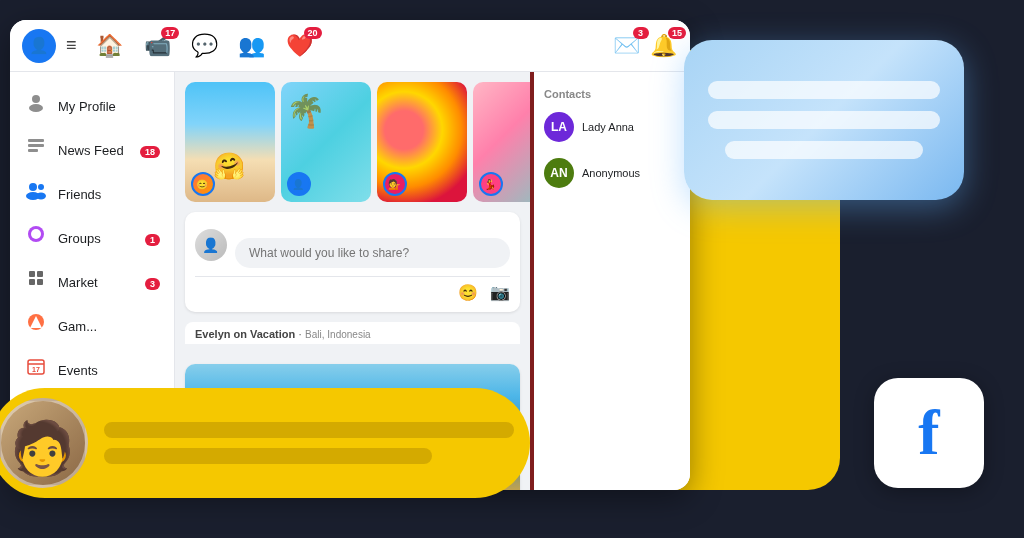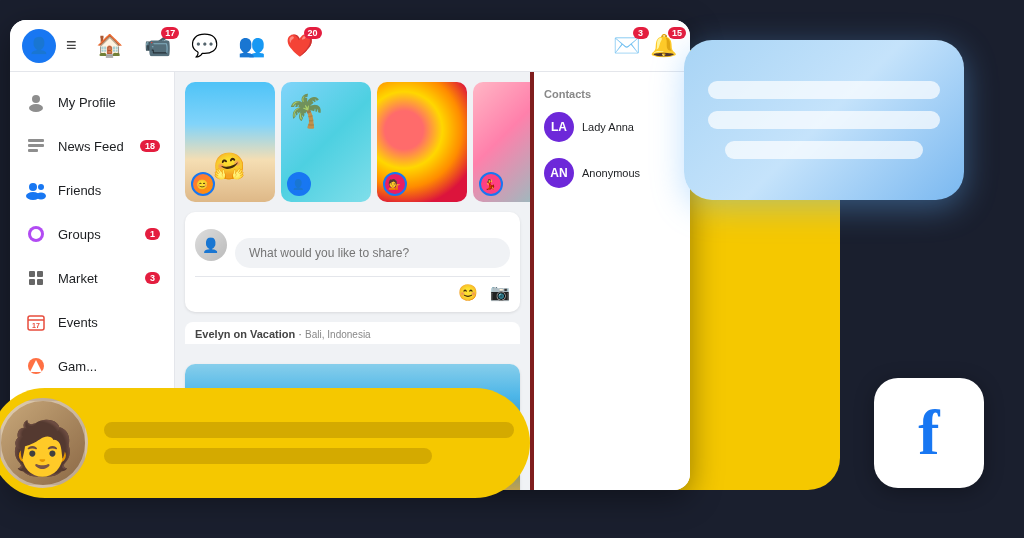--- a/index.html
+++ b/index.html
@@ -112,21 +112,21 @@
     .sidebar {
       width: 165px;
       background: #fff;
       flex-shrink: 0;
       padding: 8px 0;
       overflow-y: auto;
       border-right: 1px solid #e4e6eb;
     }
     .sidebar-item {
       display: flex;
-      align-items: center;
+      align-items: flex-end;
       gap: 10px;
       padding: 10px 14px;
       cursor: pointer;
       font-size: 13px;
       font-weight: 500;
       color: #1c1e21;
       position: relative;
     }
     .sidebar-icon {
       width: 24px;
@@ -461,35 +461,35 @@
               <rect x="3" y="11" width="6" height="6" rx="1" fill="#666"></rect>
               <rect x="11" y="11" width="6" height="6" rx="1" fill="#666"></rect>
             </svg>
         </div>
         <span>Market</span>
         <span class="sidebar-badge">3</span>
       </div>
       <div class="sidebar-item">
         <div class="sidebar-icon">
           <svg width="20" height="20" viewBox="0 0 20 20">
+              <circle cx="10" cy="10" r="8" fill="#ff7043"></circle>
+              <path d="M10 4 L16 16 L4 16 Z" fill="#fff"></path>
+            </svg>
+        </div>
+        <span>Gam...</span>
+      </div>
+      <div class="sidebar-item">
+        <div class="sidebar-icon">
+          <svg width="20" height="20" viewBox="0 0 20 20">
               <rect x="2" y="4" width="16" height="14" rx="2" fill="none" stroke="#e74c3c" stroke-width="1.5"></rect>
               <line x1="2" y1="8" x2="18" y2="8" stroke="#e74c3c" stroke-width="1.5"></line>
               <text x="6" y="16" font-size="7" fill="#e74c3c" font-weight="bold">17</text>
             </svg>
         </div>
         <span>Events</span>
-      </div>
-      <div class="sidebar-item">
-        <div class="sidebar-icon">
-          <svg width="20" height="20" viewBox="0 0 20 20">
-              <circle cx="10" cy="10" r="8" fill="#ff7043"></circle>
-              <path d="M10 4 L16 16 L4 16 Z" fill="#fff"></path>
-            </svg>
-        </div>
-        <span>Gam...</span>
       </div>
       <div class="sidebar-item">
         <div class="sidebar-icon">
           <svg width="20" height="20" viewBox="0 0 20 20">
               <path d="M4 3 L16 10 L4 17 Z" fill="#4caf50"></path>
             </svg>
         </div>
         <span>Boo...</span>
       </div>
       <div class="sidebar-item">
@@ -563,21 +563,21 @@
       </div>
     </div>
 
     <div class="right-panel">
       <div style="padding:8px 10px 4px;font-size:11px;color:#888;font-weight:600;">Contacts</div>
       <div class="chat-item">
         <div class="chat-avatar" style="background:#6d28d9;">LA</div>
         <span class="chat-name">Lady Anna</span>
       </div>
       <div class="chat-item">
-        <div class="chat-avatar" style="background:#6d28d9;">AN</div>
+        <div class="chat-avatar" style="background:#4d7c0f;">AN</div>
         <span class="chat-name">Anonymous</span>
       </div>
     </div>
   </div>
 </div>
 
 <div class="speech-bubble">
   <div class="bubble-line"></div>
   <div class="bubble-line"></div>
   <div class="bubble-line"></div>

